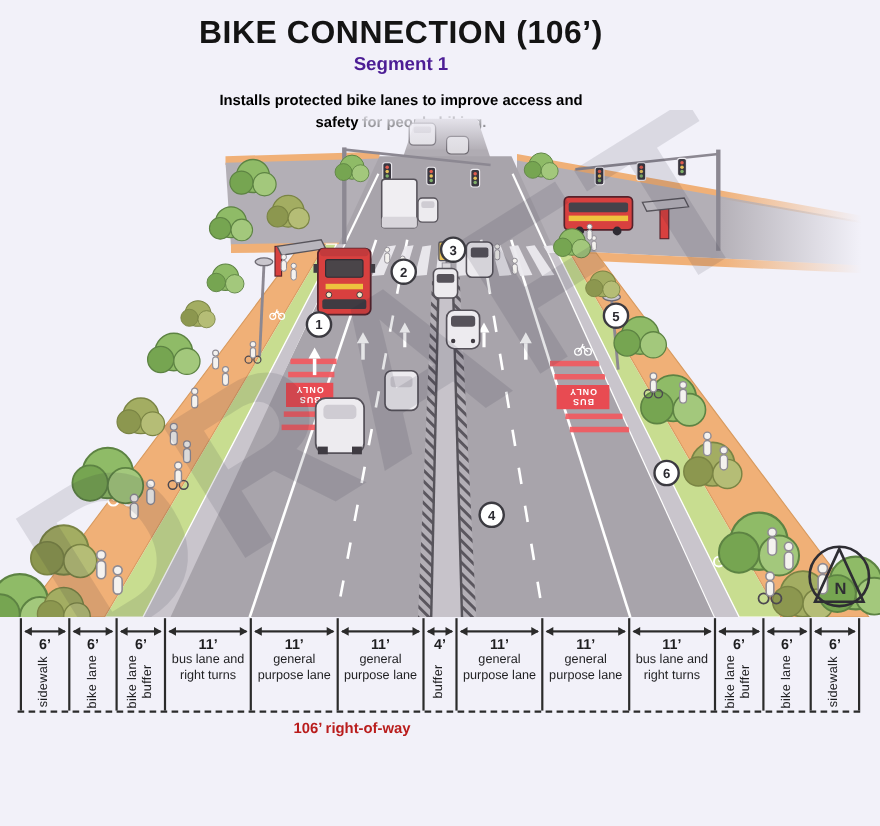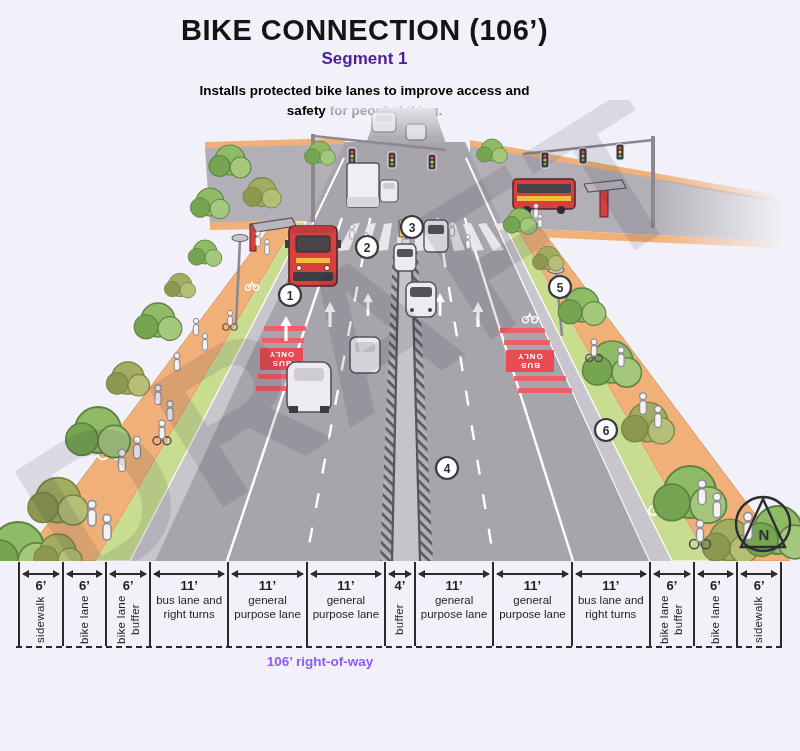--- a/index.html
+++ b/index.html
@@ -22,21 +22,21 @@
   .ah{position:absolute;top:-3px;width:0;height:0;
     border-top:4px solid transparent;border-bottom:4px solid transparent}
   .ah.l{left:-1px;border-right:7px solid #2b2b2b}
   .ah.r{right:-1px;border-left:7px solid #2b2b2b}
   .wlab{text-align:center;font-weight:700;font-size:13px;margin-top:3px;color:#1e1e20}
   .nlab{flex:1;font-weight:400;font-size:11.5px;line-height:1.18;text-align:center;
     padding:1px 2px 0 2px;color:#1e1e20}
   .nlab.vert{writing-mode:vertical-rl;transform:rotate(180deg);align-self:center;
     max-height:54px;padding:0;letter-spacing:.3px}
   .total{position:absolute;top:654px;left:0;width:640px;text-align:center;
-    font-weight:700;font-size:13.5px;color:#8b5cf6}
+    font-weight:700;font-size:13.5px;color:#b91c1c}
 </style>
 </head>
 <body>
 
 <div class="hdr">
   <div class="title">BIKE CONNECTION (106’)</div>
   <div class="subtitle">Segment 1</div>
   <div class="desc">
     <div>Installs protected bike lanes to improve access and</div>
     <div>safety for people biking.</div>

